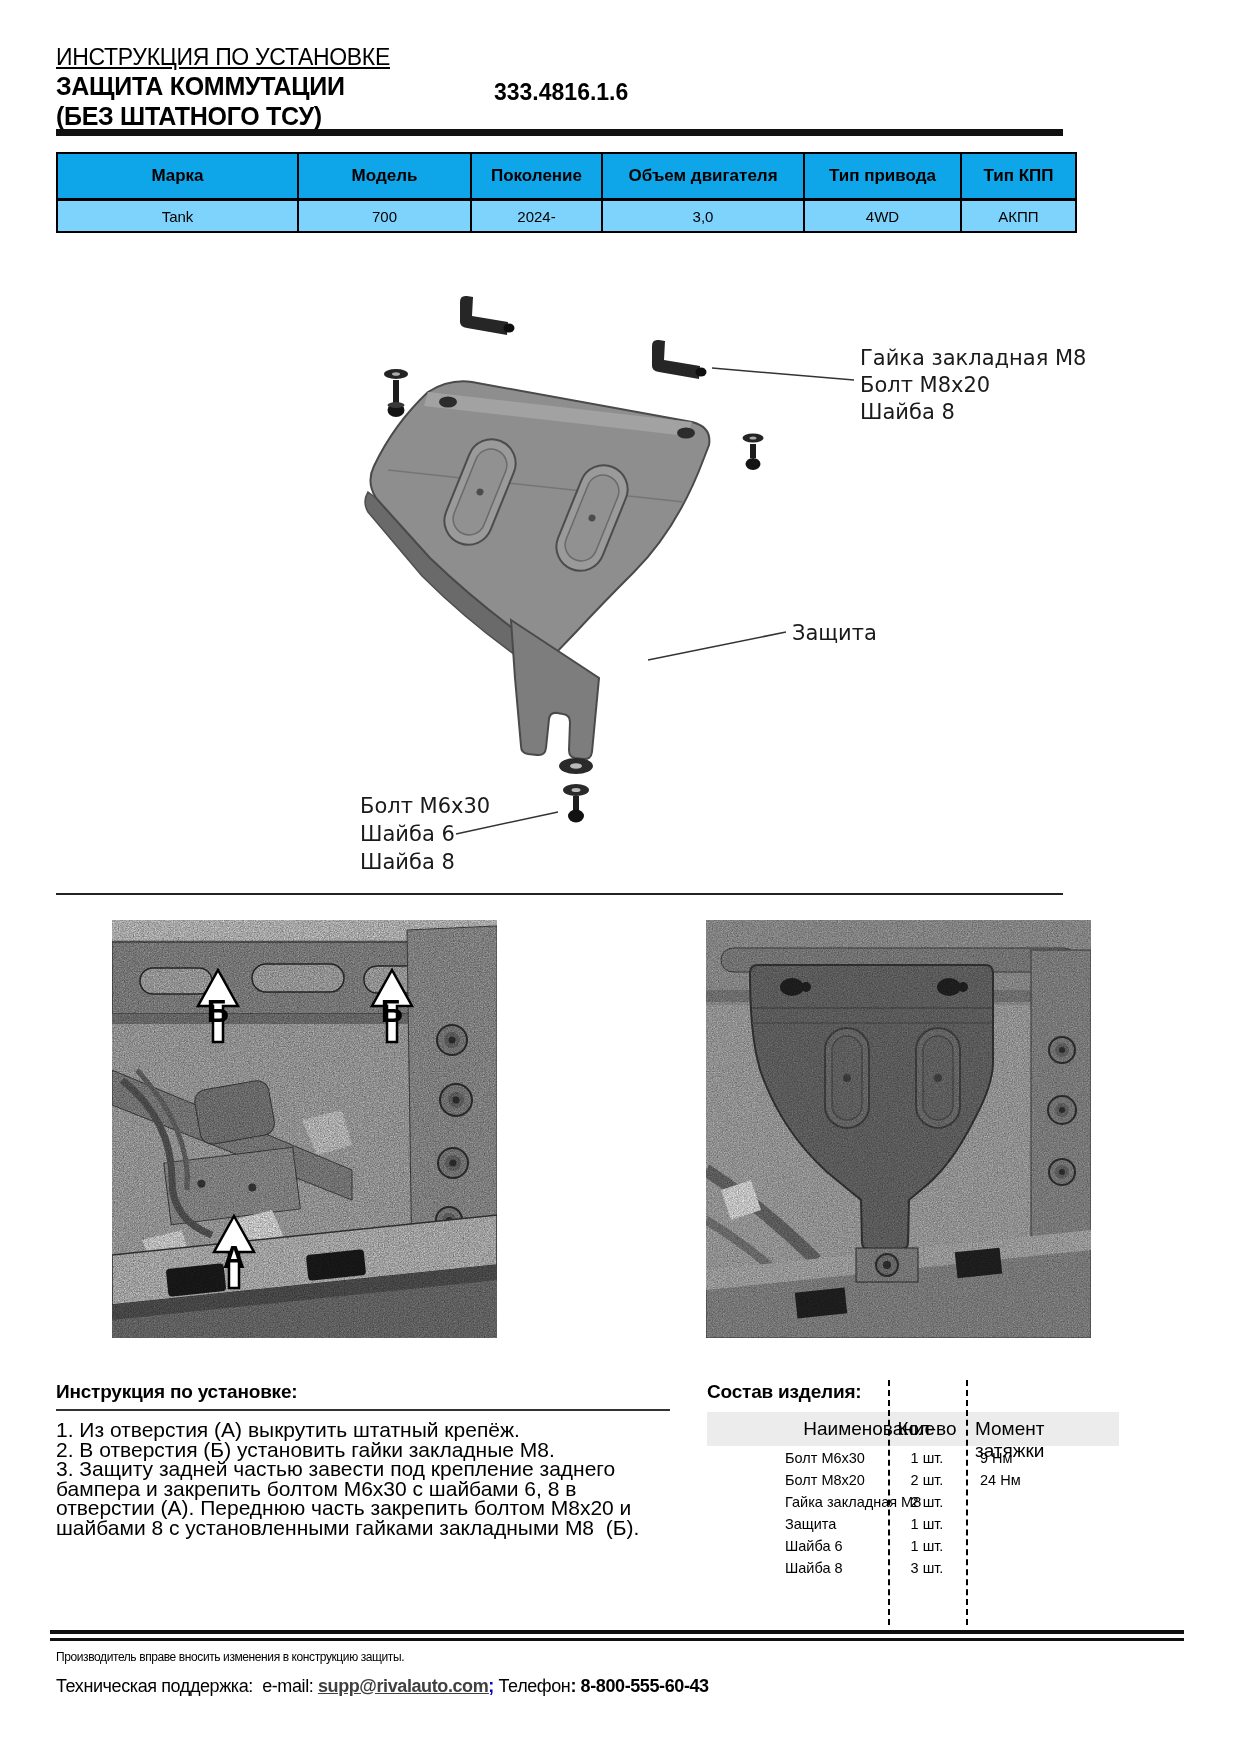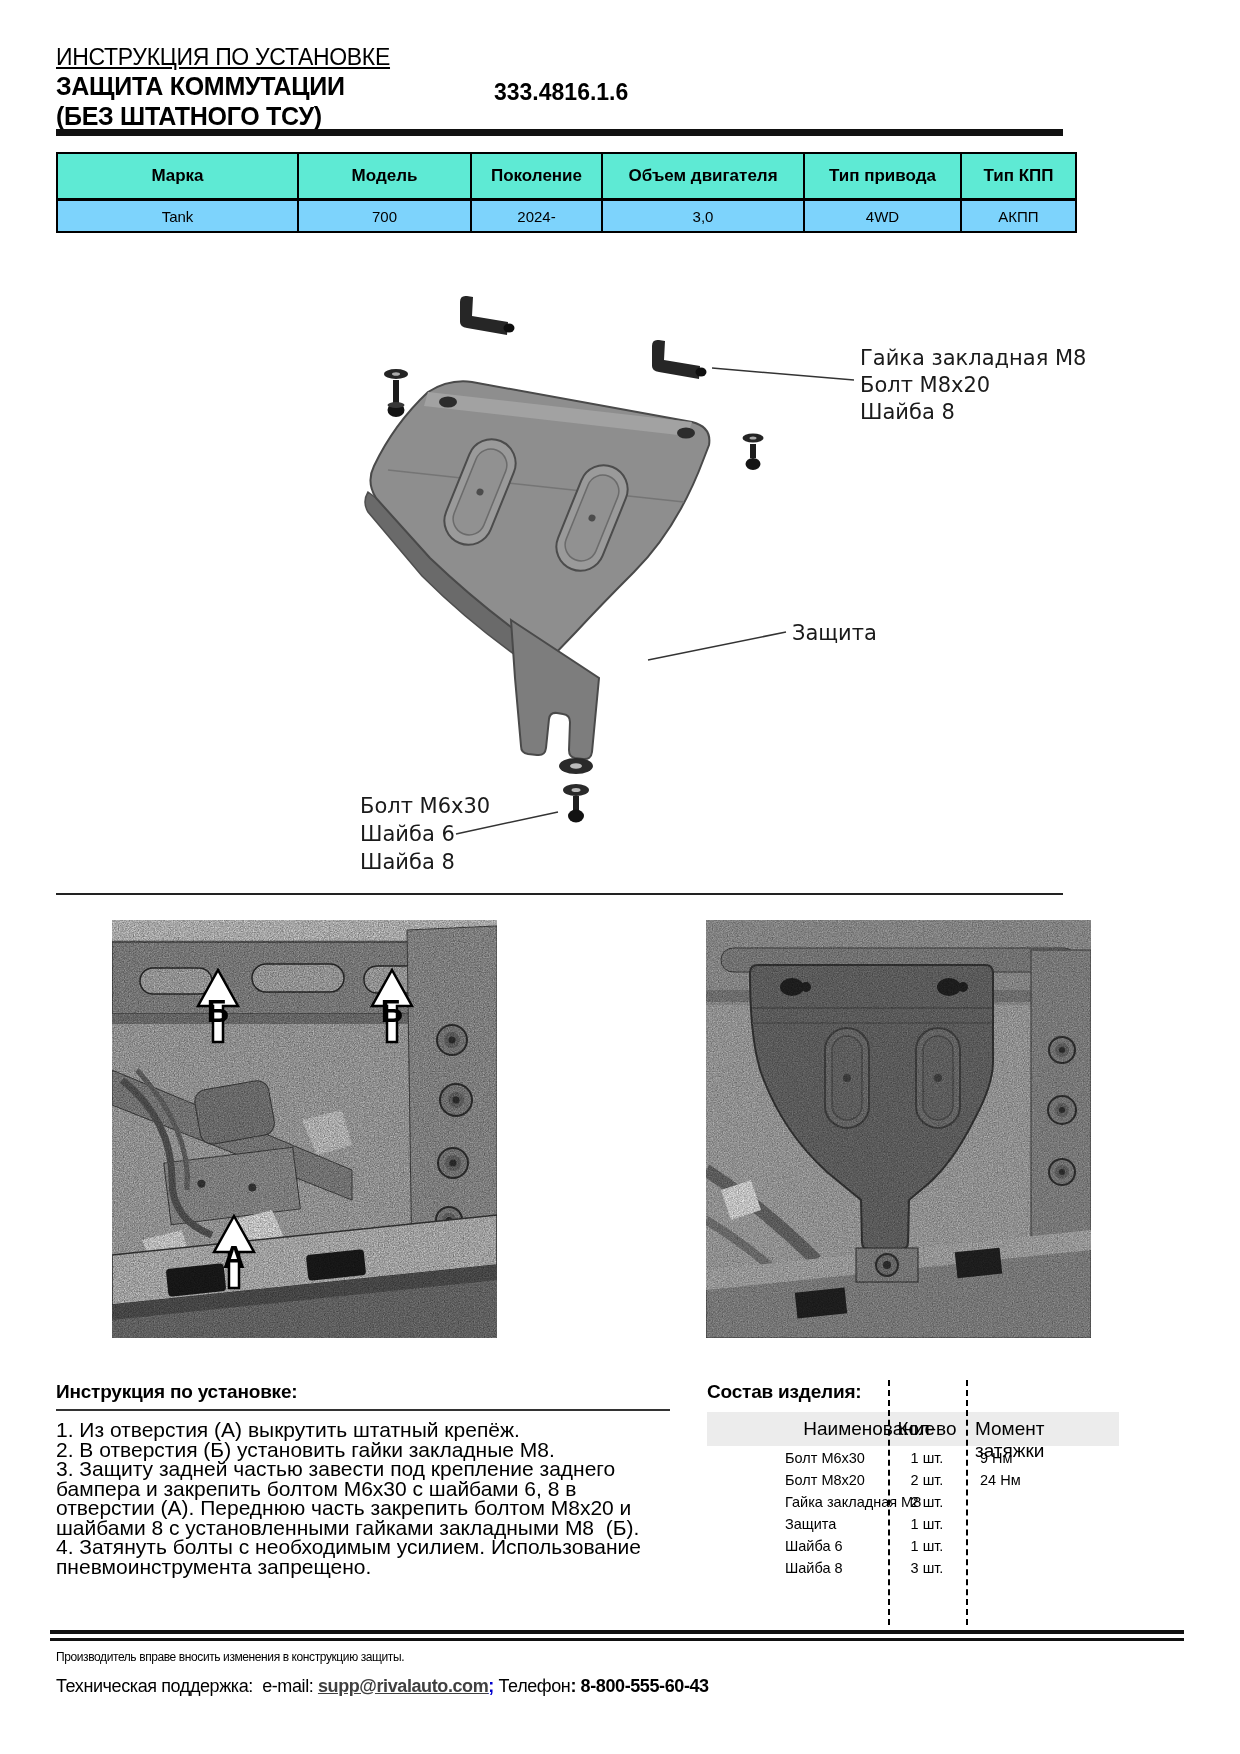--- a/index.html
+++ b/index.html
@@ -11,21 +11,21 @@
   
   .doc-type{left:56px;top:44px;font-size:23px;letter-spacing:-0.3px;text-decoration:underline;}
   .title1{left:56px;top:72px;font-size:25px;font-weight:bold;letter-spacing:-0.3px;}
   .title2{left:56px;top:102px;font-size:25px;font-weight:bold;letter-spacing:-0.3px;}
   .partnum{left:494px;top:79px;font-size:23px;font-weight:bold;}
   .rule-thick{left:56px;top:129px;width:1007px;height:7px;background:#111;}
 
   
   .vtable{position:absolute;left:56px;top:152px;border-collapse:collapse;table-layout:fixed;}
   .vtable th,.vtable td{border:2px solid #000;text-align:center;padding:0;}
-  .vtable th{background:#5eead4;height:44px;font-size:17px;font-weight:bold;border-bottom:3px solid #000;}
+  .vtable th{background:#0ea5e9;height:44px;font-size:17px;font-weight:bold;border-bottom:3px solid #000;}
   .vtable td{height:30px;font-size:15px;background:#7dd3fc;}
 
   
   .dlabel{font-family:"DejaVu Sans",sans-serif;font-size:21px;color:#1a1a1a;line-height:27px;}
   .divider{left:56px;top:893px;width:1007px;height:2px;background:#222;}
 
   
   .photo{position:absolute;width:385px;height:418px;overflow:hidden;}
   .photo svg{display:block;}
 
@@ -292,21 +292,20 @@
       </svg>
     <span class="letter">А</span>
   </div>
 
   <div class="abs sec-head" style="left:56px;top:1381px">Инструкция по установке:</div>
   <div class="abs instr-rule"></div>
   <div class="abs steps">
     <p class="pre">1. Из отверстия (А) выкрутить штатный крепёж.</p>
     <p class="pre">2. В отверстия (Б) установить гайки закладные М8.</p>
     <p class="pre">3. Защиту задней частью завести под крепление заднего бампера и закрепить болтом М6х30 с шайбами 6, 8 в отверстии (А). Переднюю часть закрепить болтом М8х20 и шайбами 8 с установленными гайками закладными М8  (Б).</p>
-    <p class="pre">4. Затянуть болты с необходимым усилием. Использование пневмоинструмента запрещено.</p>
   </div>
 
   <div class="abs sec-head" style="left:707px;top:1381px">Состав изделия:</div>
   <div class="abs parts-band">
     <span class="parts-col pc-name">Наименование</span>
     <span class="parts-col pc-qty">Кол-во</span>
     <span class="parts-col pc-torque">Момент затяжки</span>
   </div>
   <div class="dash-line" style="left:888px"></div>
   <div class="dash-line" style="left:966px"></div>

